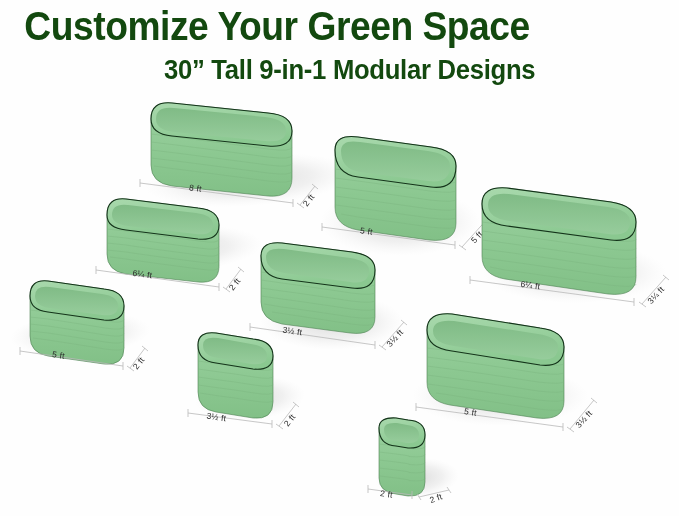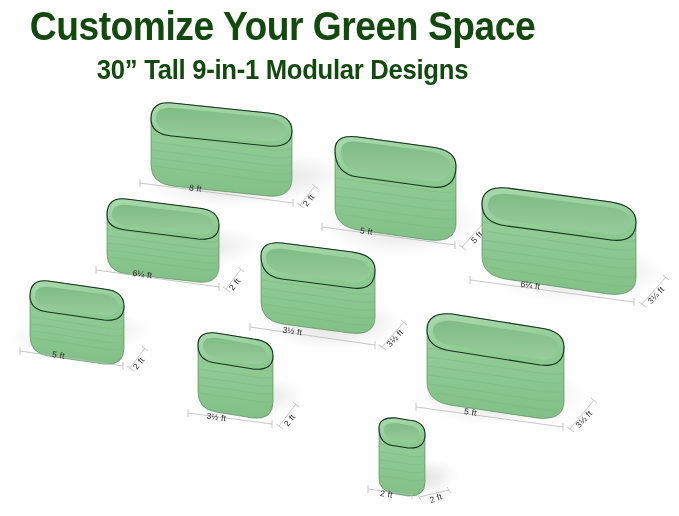--- a/index.html
+++ b/index.html
@@ -15,22 +15,21 @@
     overflow: hidden;
     font-family: "Liberation Sans", sans-serif;
   }
 
   
   #header {
     position: absolute;
     left: 0;
     top: 0;
     width: 549px;
-    text-align: center;
-    padding-left: 8px;
+    text-align: right;
   }
   #title {
     margin: 0;
     padding-top: 4px;
     font-family: "Liberation Sans", sans-serif;
     font-size: 40px;
     line-height: 44px;
     font-weight: 700;
     letter-spacing: -0.5px;
     color: #13490f;

